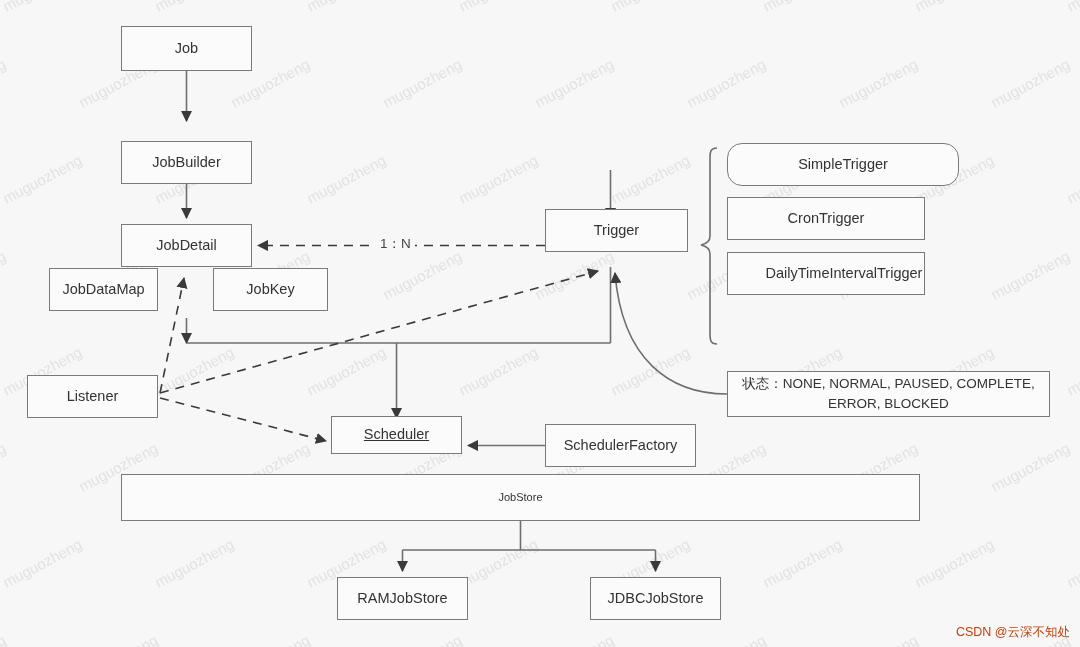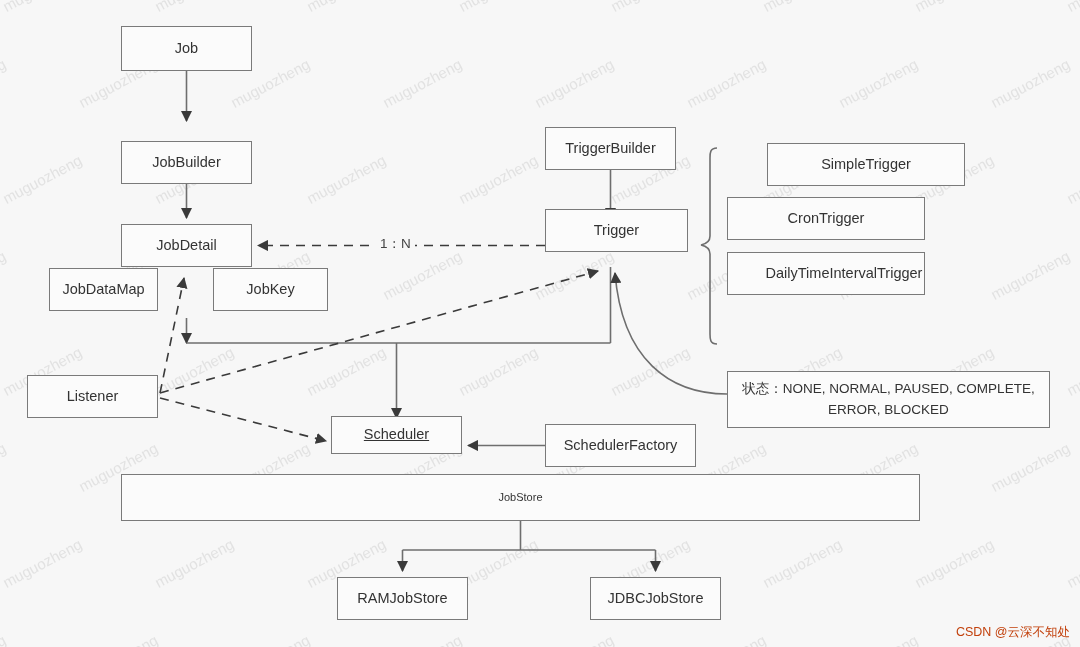--- a/index.html
+++ b/index.html
@@ -214,32 +214,31 @@
                C 710 339, 710 344, 717 344"></path>
     </g>
   </svg>
 
   <div class="node" style="left:121px;top:26px;width:131px;height:45px;">Job</div>
   <div class="node" style="left:121px;top:141px;width:131px;height:43px;">JobBuilder</div>
   <div class="node" style="left:121px;top:224px;width:131px;height:43px;">JobDetail</div>
   <div class="node" style="left:49px;top:268px;width:109px;height:43px;">JobDataMap</div>
   <div class="node" style="left:213px;top:268px;width:115px;height:43px;">JobKey</div>
   <div class="node" style="left:27px;top:375px;width:131px;height:43px;">Listener</div>
-  <div class="node" style="left:545px;top:127px;width:131px;height:43px;">TriggerBuilder</div>
   <div class="node" style="left:545px;top:209px;width:143px;height:43px;">Trigger</div>
-  <div class="node" style="left:767px;top:143px;width:198px;height:43px;">SimpleTrigger</div>
+  <div class="node" style="left:727px;top:143px;width:232px;height:43px;border-radius:15px;">SimpleTrigger</div>
   <div class="node" style="left:727px;top:197px;width:198px;height:43px;">CronTrigger</div>
   <div class="node" style="left:727px;top:252px;width:198px;height:43px;padding-left:36px;">DailyTimeIntervalTrigger</div>
   <div class="node" style="left:331px;top:416px;width:131px;height:38px;text-decoration:underline;">Scheduler</div>
   <div class="node" style="left:545px;top:424px;width:151px;height:43px;">SchedulerFactory</div>
   <div class="node wide-bar" style="left:121px;top:474px;width:799px;height:47px;">JobStore</div>
   <div class="node" style="left:337px;top:577px;width:131px;height:43px;">RAMJobStore</div>
   <div class="node" style="left:590px;top:577px;width:131px;height:43px;">JDBCJobStore</div>
 
-  <div class="state-node" style="left:727px;top:371px;width:323px;height:57px;">
+  <div class="state-node" style="left:727px;top:371px;width:323px;height:46px;">
     <div>
       <span>状态：NONE, NORMAL, PAUSED, COMPLETE,</span><br>
       <span>ERROR, BLOCKED</span>
     </div>
   </div>
 
   <div class="edge-label" style="left:376px;top:235px;">1：N</div>
 
   <div id="credit">CSDN @云深不知处</div>
 </div>

